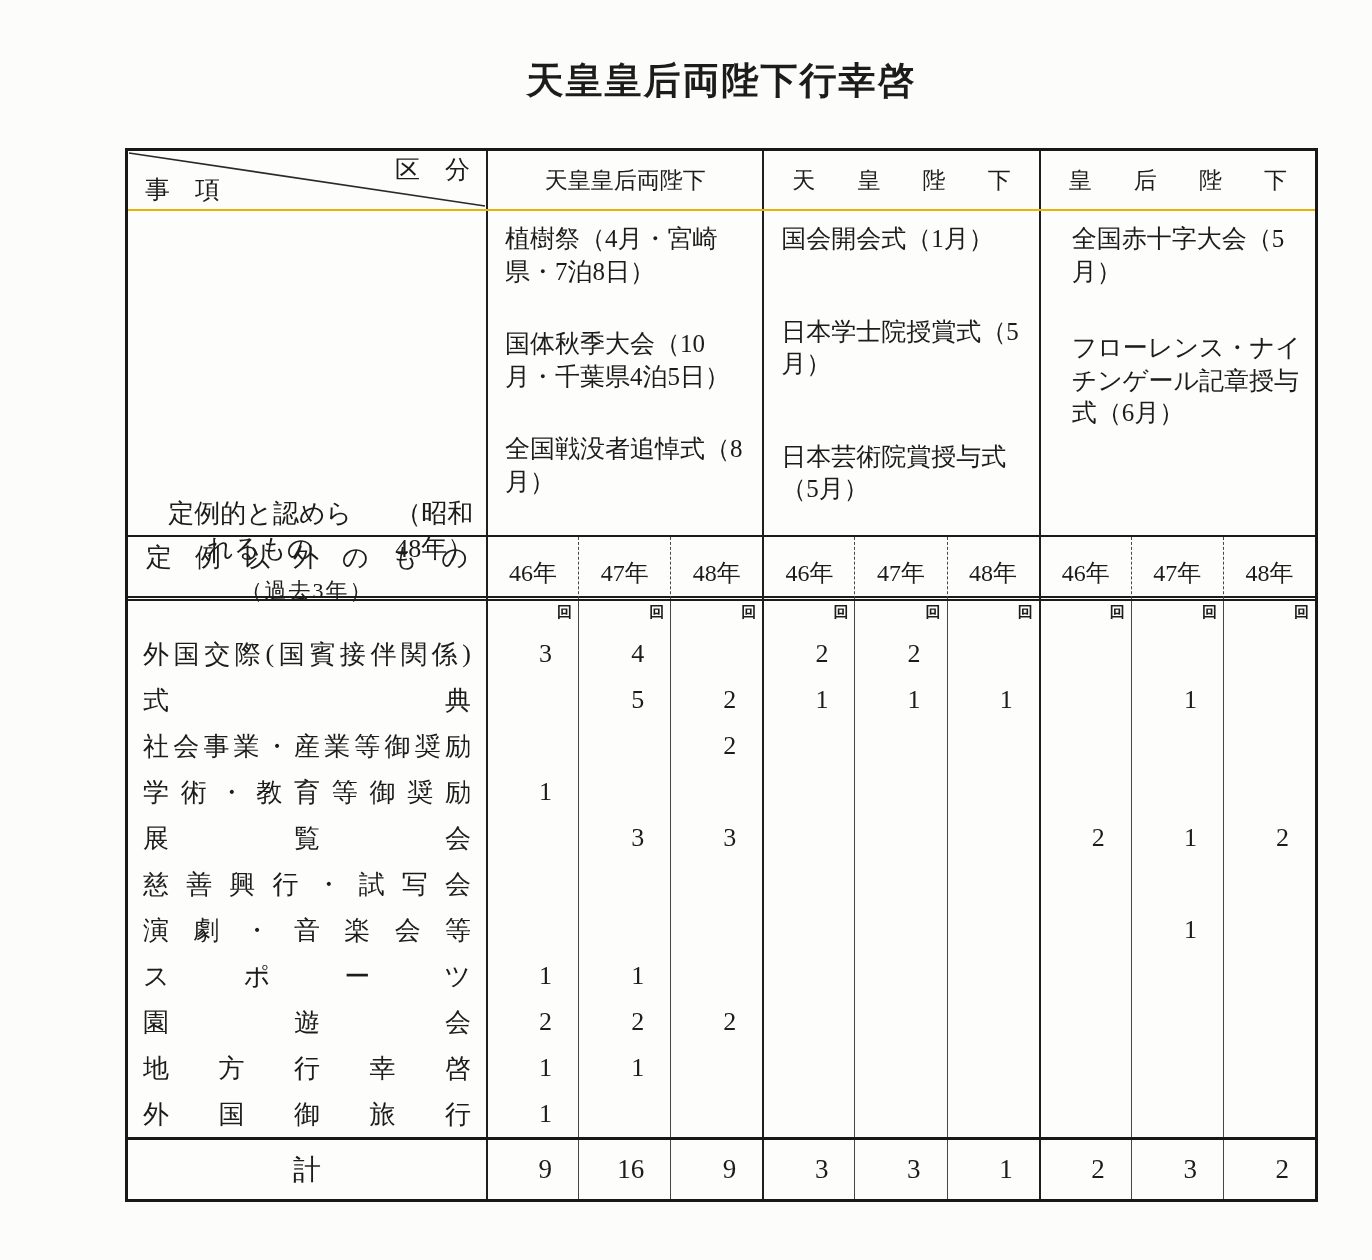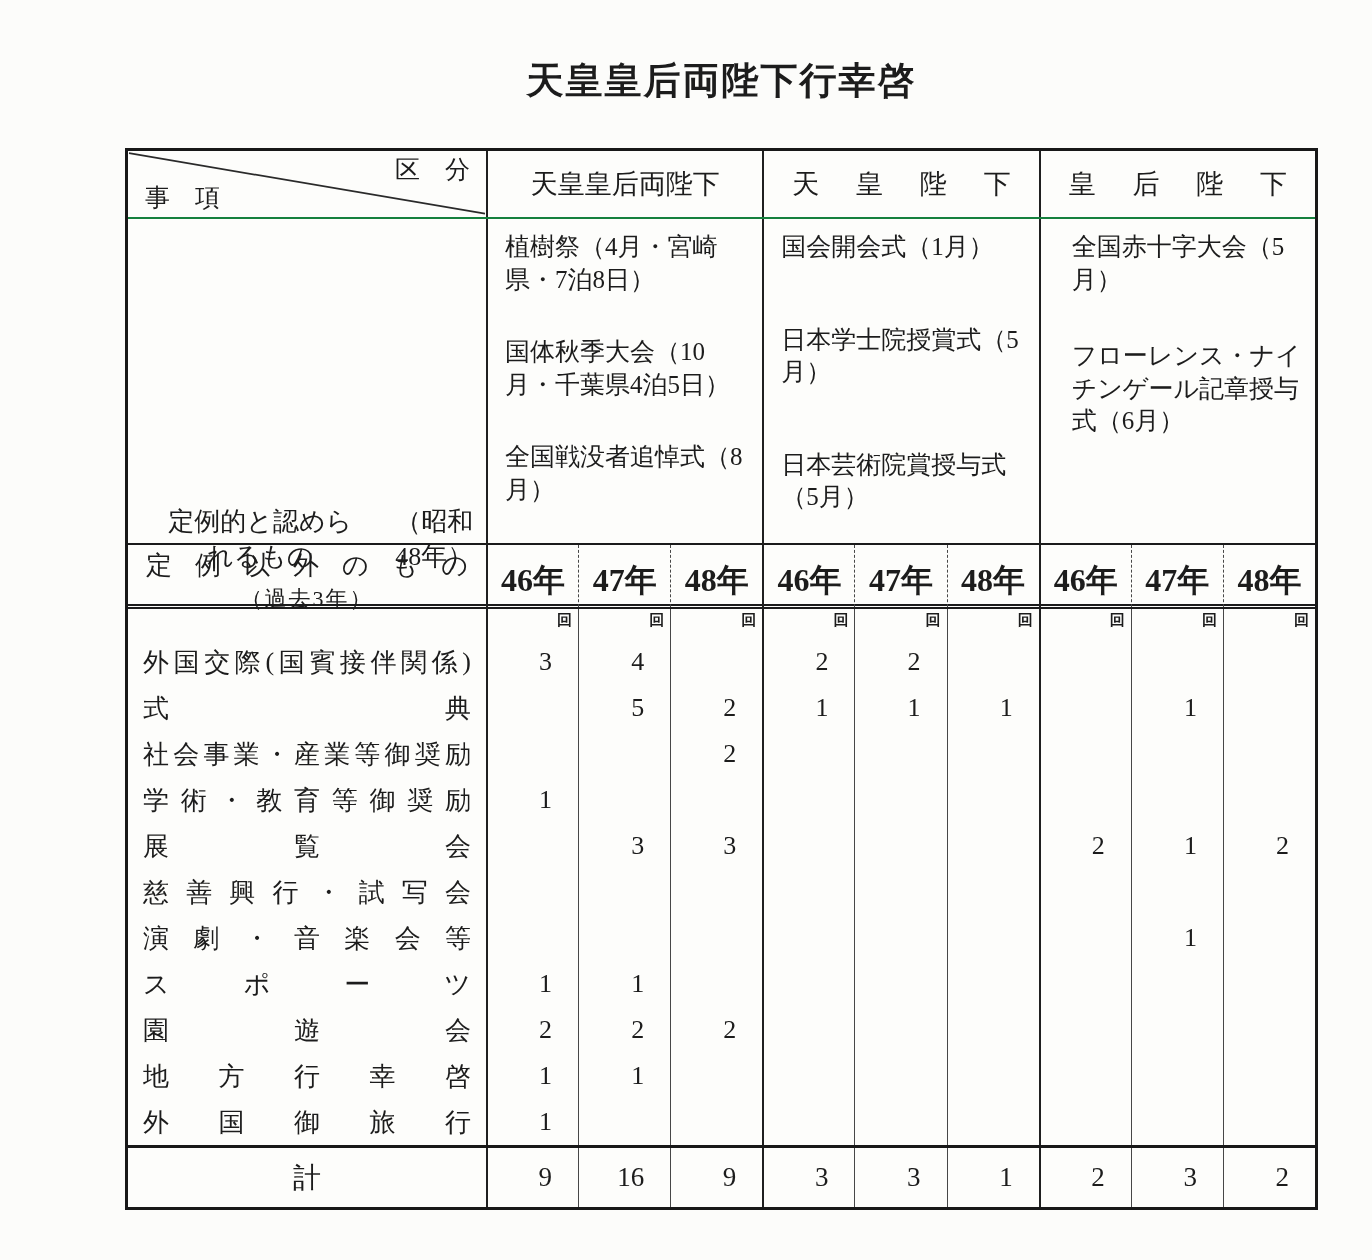--- a/index.html
+++ b/index.html
@@ -25,46 +25,46 @@
   .table { width: 1193px; border: 3px solid #181818; background: #fdfdfb; }
 
   .grid4  { display: grid; grid-template-columns: 358px repeat(3, 1fr); }
   .grid10 { display: grid; grid-template-columns: 358px repeat(9, 1fr); }
 
   .sep-strong { border-left: 2px solid #1f1f1f; }
   .sep-thin   { border-left: 1px solid #474747; }
   .sep-dash   { border-left: 1px dashed #474747; text-align: right; }
 
   
-  .header-row { height: 68px; border-bottom: 2px solid #15803d; }
+  .header-row { height: 60px; border-bottom: 2px solid #eab308; }
   .diag { position: relative; }
   .diag svg { position: absolute; inset: 0; width: 100%; height: 100%; }
   .diag svg line { stroke: #2a2a2a; stroke-width: 1.6; }
   .diag-top    { position: absolute; top: 2px;  right: 16px; font-size: 25px; }
   .diag-bottom { position: absolute; bottom: 3px; left: 17px; font-size: 25px; }
-  .group-head { display: flex; align-items: center; justify-content: center; font-size: 27px; }
+  .group-head { display: flex; align-items: center; justify-content: center; font-size: 23px; }
   .group-head.justify-chars { padding: 0 28px; }
 
   
   .regular-row { height: 326px; border-bottom: 2px solid #1b1b1b; }
   .regular-label {
     display: flex; flex-direction: row; justify-content: center; align-items: flex-end;
     gap: 26px; font-size: 26px; text-align: center; margin-left: 36px;
   }
   .events-cell { padding: 12px 10px 0 17px; font-size: 25px; line-height: 1.3; }
   .g1 .event { margin-bottom: 40px; }
   .g2 .event { margin-bottom: 60px; }
   .g3 .event { margin-bottom: 44px; margin-left: 14px; }
 
   
   .years-row { height: 64px; border-bottom: 5px double #1b1b1b; }
   .years-label { display: flex; flex-direction: column; justify-content: center; gap: 1px; padding: 3px 18px; }
   .nonreg-label { font-size: 26px; }
   .years-label .sub { text-align: center; font-size: 22px; letter-spacing: 2px; }
-  .year-cell { display: flex; align-items: center; justify-content: center; font-size: 32px; font-weight: bold; }
+  .year-cell { display: flex; align-items: center; justify-content: center; font-size: 24px; }
 
   
   .num-label-col { display: flex; flex-direction: column; }
   .unit-spacer { height: 30px; }
   .row-label { height: 46px; align-items: center; font-size: 26px; padding: 0 15px; }
   .year-col { display: flex; flex-direction: column; }
   .unit { height: 30px; text-align: right; padding: 4px 6px 0 0; font-size: 15px; font-weight: bold; line-height: 1; }
   .val {
     height: 46px; display: flex; align-items: center; justify-content: flex-end;
     padding-right: 26px; font-size: 26px;

